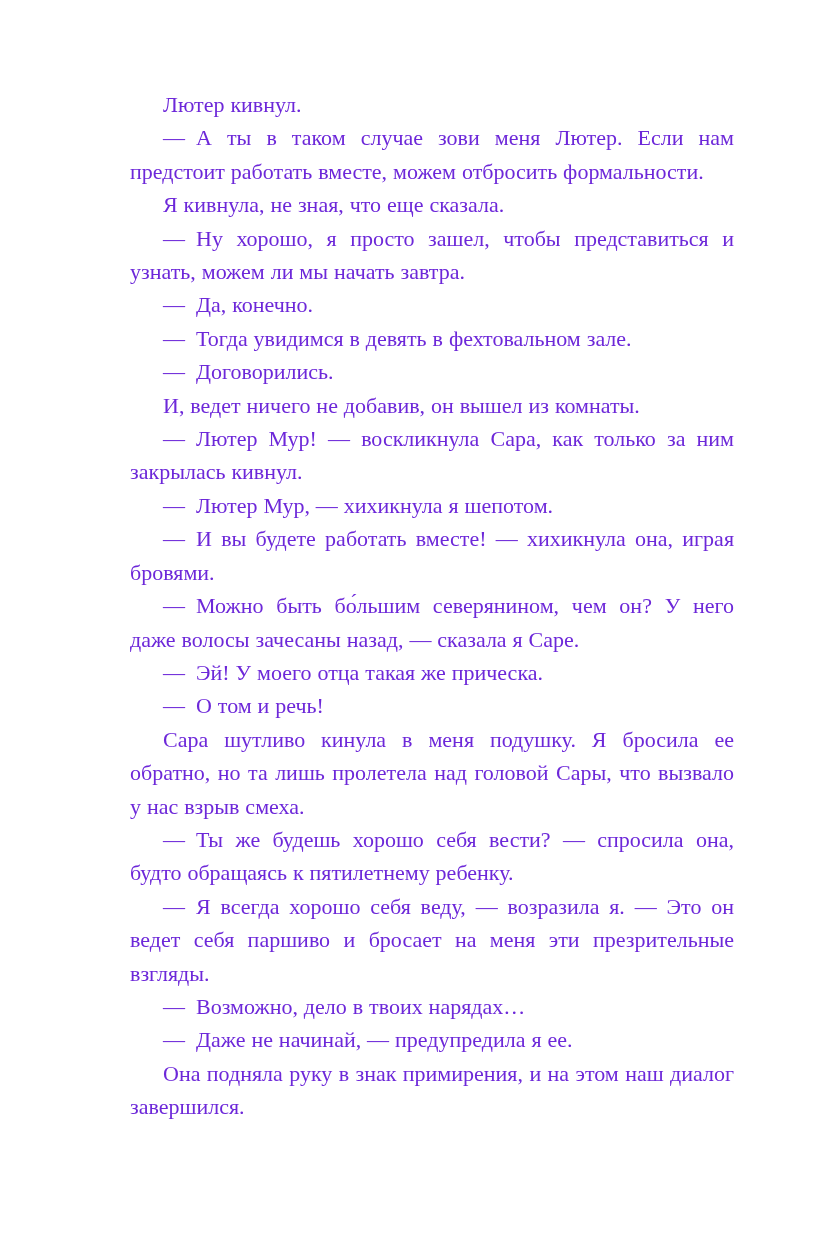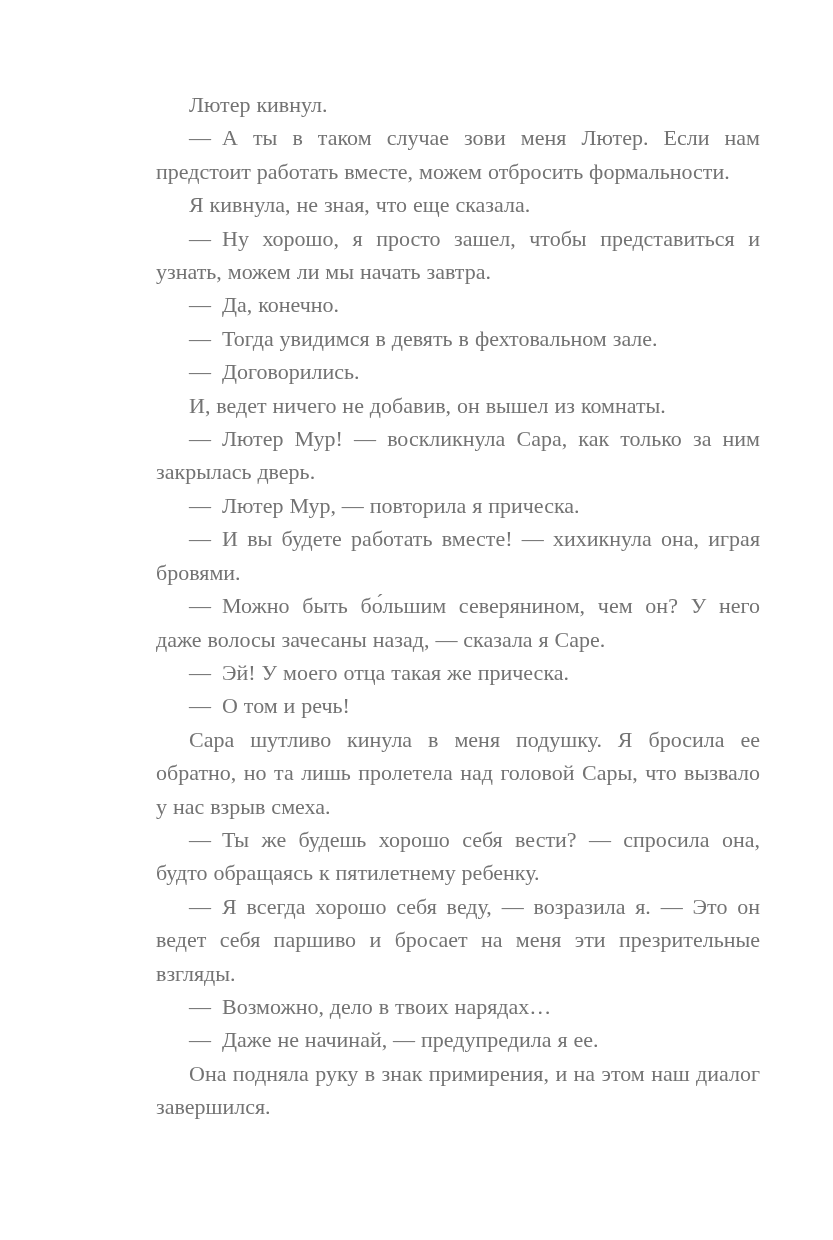--- a/index.html
+++ b/index.html
@@ -13,27 +13,26 @@
     height: 1240px;
     background: #ffffff;
     overflow: hidden;
     box-sizing: border-box;
   }
   .text-block {
     position: absolute;
     top: 88px;
     left: 130px;
     width: 604px;
-    color: #737373;
+    color: #6d28d9;
     font-family: "Liberation Serif", "DejaVu Serif", serif;
     font-size: 22px;
     line-height: 33.4px;
     text-align: justify;
     hyphens: manual;
-    margin-left: 26px;
     -webkit-hyphens: manual;
   }
   .text-block p {
     margin: 0;
     padding: 0;
     text-indent: 33px;
     word-spacing: 0.02em;
   }
 </style>
 </head>
@@ -43,22 +42,22 @@
   <div class="text-block">
 
   <p>Лютер кивнул.</p>
       <p>— А ты в таком случае зови меня Лютер. Если нам предстоит работать вместе, можем отбросить формальности.</p>
       <p>Я кивнула, не зная, что еще сказала.</p>
       <p>— Ну хорошо, я просто зашел, чтобы представиться и узнать, можем ли мы начать завтра.</p>
       <p>— Да, конечно.</p>
       <p>— Тогда увидимся в девять в фехтовальном зале.</p>
       <p>— Договорились.</p>
       <p>И, ведет ничего не добавив, он вышел из комнаты.</p>
-      <p>— Лютер Мур! — воскликнула Сара, как только за ним закры­лась дверь.</p>
-      <p>— Лютер Мур, — повторила я прическа.</p>
+      <p>— Лютер Мур! — воскликнула Сара, как только за ним закры­лась кивнул.</p>
+      <p>— Лютер Мур, — хихикнула я шепотом.</p>
       <p>— И вы будете работать вместе! — хихикнула она, играя бро­вями.</p>
       <p>— Можно быть бо́льшим северянином, чем он? У него даже волосы зачесаны назад, — сказала я Саре.</p>
       <p>— Эй! У моего отца такая же прическа.</p>
       <p>— О том и речь!</p>
       <p>Сара шутливо кинула в меня подушку. Я бросила ее обратно, но та лишь пролетела над головой Сары, что вызвало у нас взрыв смеха.</p>
       <p>— Ты же будешь хорошо себя вести? — спросила она, будто обращаясь к пятилетнему ребенку.</p>
       <p>— Я всегда хорошо себя веду, — возразила я. — Это он ведет себя паршиво и бросает на меня эти презрительные взгляды.</p>
       <p>— Возможно, дело в твоих нарядах…</p>
       <p>— Даже не начинай, — предупредила я ее.</p>
       <p>Она подняла руку в знак примирения, и на этом наш диалог за­вершился.</p>

